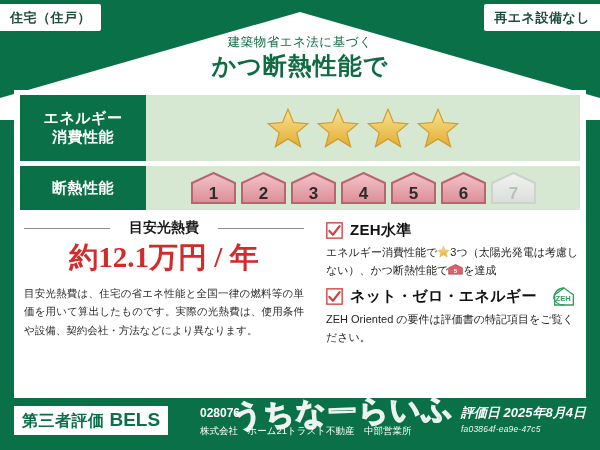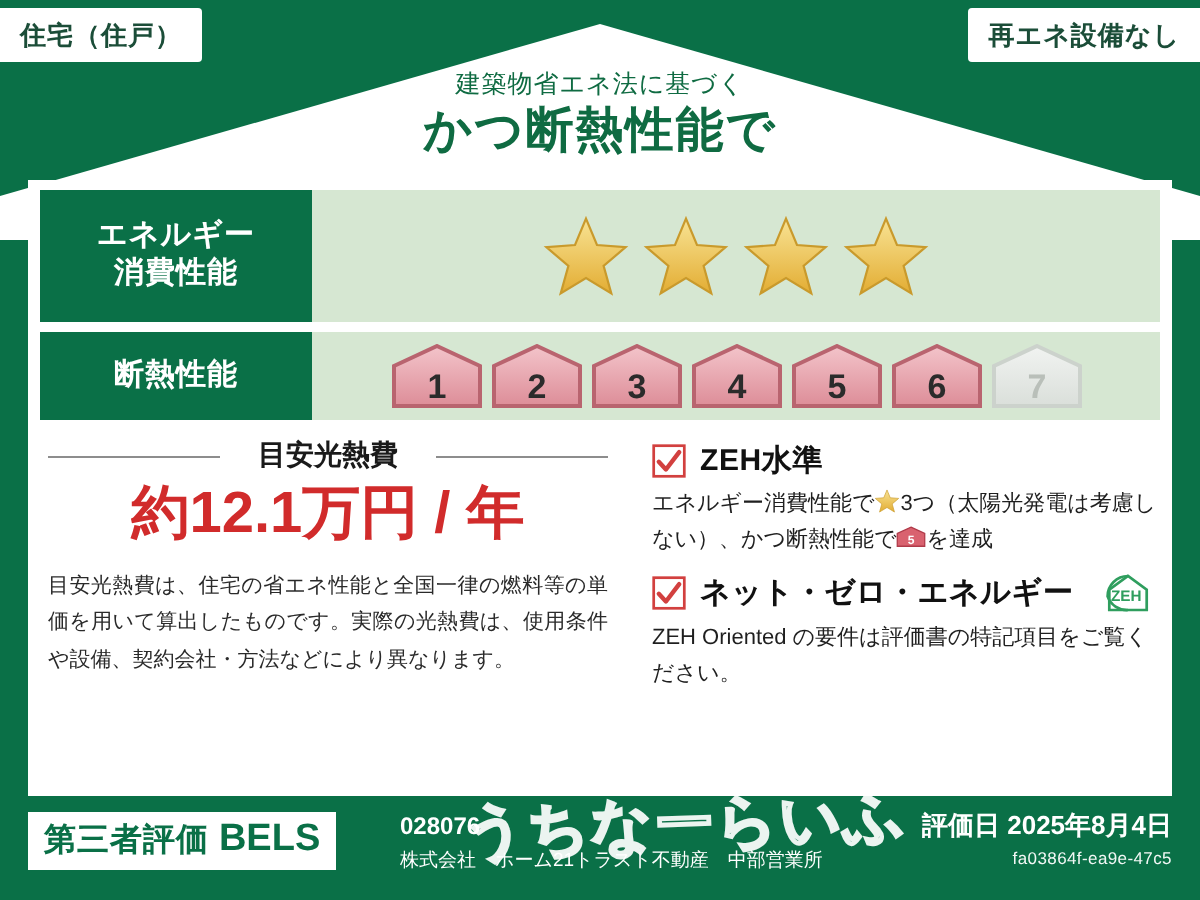--- a/index.html
+++ b/index.html
@@ -35,21 +35,21 @@
   
   .card{
     position:absolute;left:14px;right:14px;top:90px;bottom:52px;
     background:#ffffff;
   }
 
   
   .perf{padding:5px 6px 0 6px;}
   .perf-row{display:flex;align-items:stretch;margin-bottom:5px;}
   .perf-key{
-    width:136px;flex:none;background:#0a7047;color:#fff;
+    width:126px;flex:none;background:#0a7047;color:#fff;
     display:flex;flex-direction:column;align-items:center;justify-content:center;
     font-weight:bold;font-size:15px;line-height:1.25;letter-spacing:.5px;
   }
   .perf-key .l2{display:block;}
   .perf-val{
     flex:1;background:#d6e7d2;display:flex;align-items:center;justify-content:center;
   }
   .row-energy .perf-key{height:66px;}
   .row-energy .perf-val{height:66px;gap:6px;}
   .row-insul .perf-key{height:44px;}
@@ -62,21 +62,21 @@
   .lower{display:flex;margin-top:2px;height:152px;}
   .col-left{width:300px;flex:none;position:relative;padding:0 10px;box-sizing:border-box;}
   .col-sep{width:1px;background:#cfcfcf;margin:4px 0;}
   .col-right{flex:1;padding:6px 6px 0 12px;box-sizing:border-box;}
 
   .cost-head{display:flex;align-items:center;gap:19px;margin-top:4px;}
   .cost-head .rule{flex:1;height:1px;background:#8d8d8d;}
   .cost-head .t{font-size:14px;font-weight:bold;color:#1a1a1a;white-space:nowrap;}
   .cost-value{
     text-align:center;color:#d12b2b;font-weight:bold;
-    font-size:29px;letter-spacing:0;margin-top:6px;line-height:1;
+    font-size:29px;letter-spacing:0;margin-top:6px;line-height:1;font-family:Liberation Serif, serif;
   }
   .cost-note{
     margin-top:12px;font-size:10.5px;color:#2a2a2a;line-height:1.75;
     text-align:justify;
   }
 
   .zeh-block{margin-bottom:7px;}
   .zeh-head{display:flex;align-items:center;gap:7px;}
   .chk{width:17px;height:17px;flex:none;display:block;}
   .zeh-title{font-size:15px;font-weight:bold;color:#111;letter-spacing:.3px;white-space:nowrap;}
@@ -92,21 +92,21 @@
   .bels{
     position:absolute;left:14px;top:8px;
     background:#ffffff;color:#0a7047;font-weight:bold;
     padding:4px 8px;font-size:16px;letter-spacing:.5px;line-height:1.1;
     white-space:nowrap;
   }
   .bels .bels-word{font-size:19px;letter-spacing:0;}
   .vendor{position:absolute;left:200px;top:9px;color:#fff;}
   .vendor .tel{font-size:12px;font-weight:bold;line-height:1.1;}
   .vendor .company{font-size:9.5px;line-height:1.2;margin-top:5px;white-space:nowrap;}
-  .evaldate{position:absolute;right:14px;top:8px;text-align:right;}
+  .evaldate{position:absolute;right:14px;top:8px;font-style:italic;}
   .evaldate .d{font-size:13px;font-weight:bold;line-height:1.1;}
   .evaldate .uid{font-size:8.5px;margin-top:4px;opacity:.95;letter-spacing:.2px;}
 
   
   .watermark{
     position:absolute;left:232px;top:392px;
     font-size:30px;font-weight:bold;color:transparent;
     -webkit-text-stroke:1.4px rgba(255,255,255,.92);
     letter-spacing:1px;white-space:nowrap;pointer-events:none;
     transform:rotate(-2deg);

